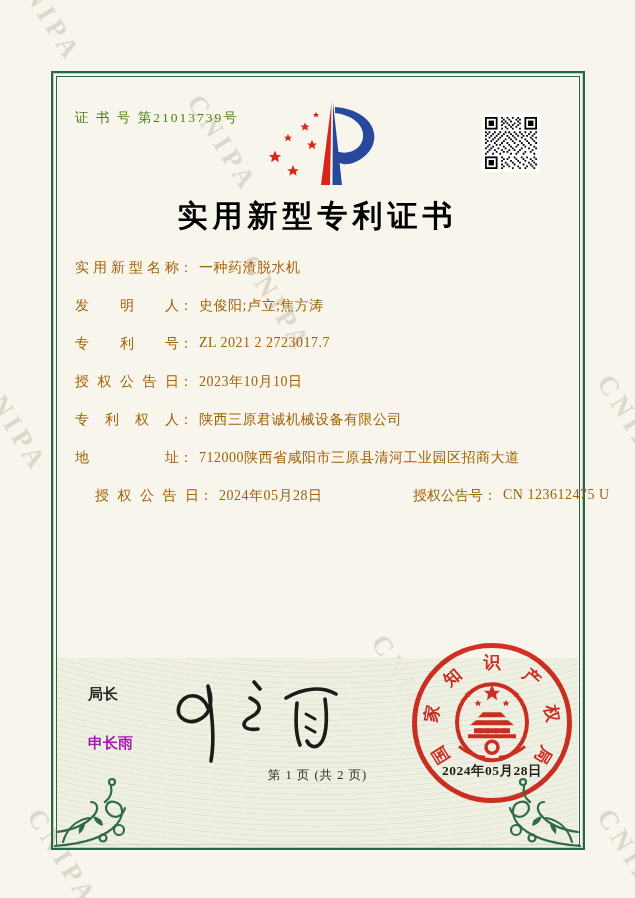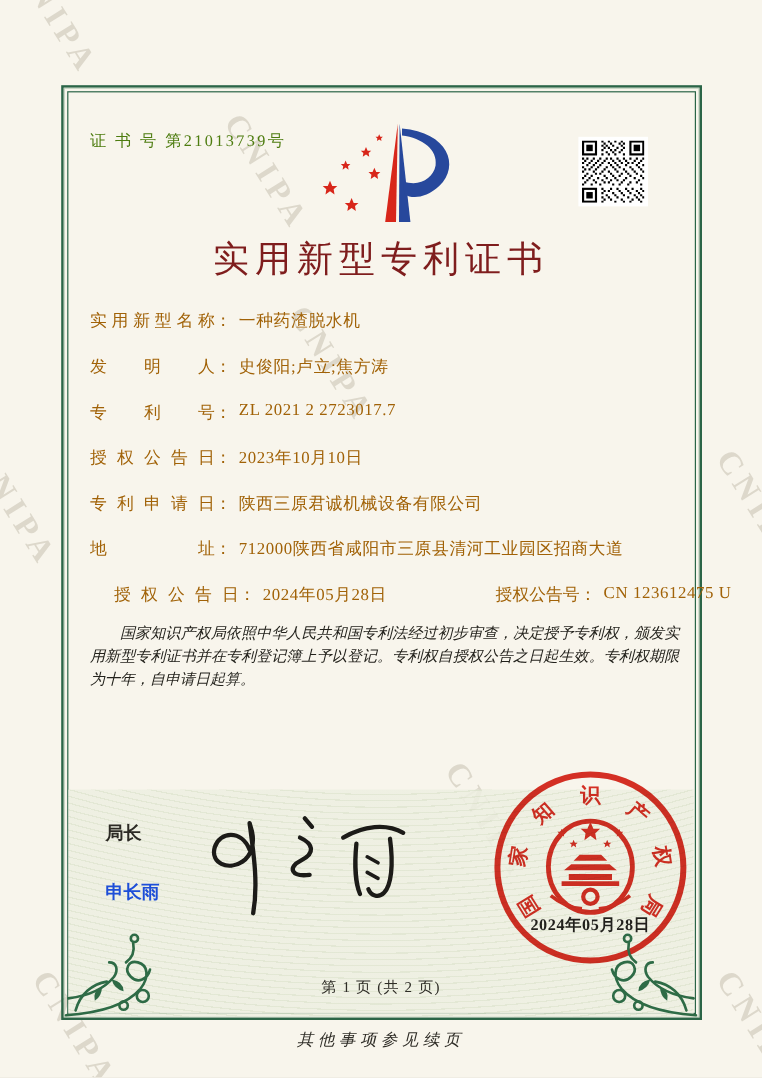--- a/index.html
+++ b/index.html
@@ -35,61 +35,61 @@
   
   .cert-no {
     position:absolute; left:75px; top:109px; font-size:13.5px;
     letter-spacing:2px; color:#4d7c0f;
   }
   .logo { position:absolute; left:260px; top:100px; width:130px; height:90px; }
   .qr { position:absolute; left:482px; top:114px; width:58px; height:58px; background:#fff; padding:3px; }
   .qr svg { width:100%; height:100%; display:block; }
   .title {
     position:absolute; left:0; top:196px; width:635px; text-align:center;
-    font-size:30px; font-weight:400; letter-spacing:5px; color:#7f1d1d;
+    font-size:30px; font-weight:700; letter-spacing:5px; color:#000000;
   }
   
   .row { position:absolute; left:75px; font-size:14px; color:#a16207; white-space:nowrap; }
   .f-label {
     display:inline-block; width:104px; text-align:justify; text-align-last:justify;
     -moz-text-align-last:justify; vertical-align:top;
   }
   .f-colon { display:inline-block; vertical-align:top; }
   .f-value { display:inline-block; margin-left:6px; letter-spacing:.5px; vertical-align:top; }
   .row-side { position:absolute; left:318px; top:0; white-space:nowrap; }
   
   .body-text {
     position:absolute; left:75px; top:519px; width:491px;
     font-size:12.5px; line-height:19px; font-style:italic;
     color:#23221c; text-align:justify;
   }
   .body-text p { text-indent:2em; margin:0; }
   
   .signer-title { position:absolute; left:88px; top:685px; font-size:15px; font-weight:700; color:#2c2a24; }
-  .signer-name  { position:absolute; left:88px; top:734px; font-size:15px; font-weight:700; color:#1d4ed8;text-align:right; }
+  .signer-name  { position:absolute; left:88px; top:734px; font-size:15px; font-weight:700; color:#a21caf;text-align:right; }
   .signature { position:absolute; left:162px; top:672px; width:195px; height:100px; }
   
   .seal { position:absolute; left:410px; top:641px; width:164px; height:164px; opacity:.95; mix-blend-mode:multiply; }
   .seal-ring { position:absolute; left:2px; top:2px; right:2px; bottom:2px; border:5px solid #d8261a; border-radius:50%; }
   .seal-ch {
     position:absolute; left:50%; top:50%; width:20px; height:20px; margin:-10px;
     text-align:center; font-size:17px; font-weight:700; color:#d8261a; line-height:20px;
   }
   .seal-emblem { position:absolute; left:50%; top:50%; width:82px; height:90px; transform:translate(-50%,-53%); }
   .seal-date {
     position:absolute; left:50%; top:121px; transform:translateX(-50%);
     font-size:13.5px; font-weight:700; color:#171613; white-space:nowrap; letter-spacing:.5px;
   }
   
   .flourish { position:absolute; width:80px; height:80px; }
   .flourish-bl { left:53px; top:768px; }
   .flourish-br { left:502px; top:768px; transform:scaleX(-1); }
   
   .page-info {
-    position:absolute; left:0; top:815px; width:635px; text-align:center;
+    position:absolute; left:0; top:767px; width:635px; text-align:center;
     font-size:12.5px; color:#2e2c26; letter-spacing:1px;
   }
   .continuation {
     position:absolute; left:0; top:858px; width:635px; text-align:center;
     font-size:13.5px; color:#2e2c26; letter-spacing:4px; font-style:italic;
   }
 </style>
 </head>
 <body>
 
@@ -159,32 +159,31 @@
   <div class="row" style="top:297px;">
     <span class="f-label">发明人</span><span class="f-colon">：</span><span class="f-value">史俊阳;卢立;焦方涛</span>
   </div>
   <div class="row" style="top:335px;">
     <span class="f-label">专利号</span><span class="f-colon">：</span><span class="f-value">ZL 2021 2 2723017.7</span>
   </div>
   <div class="row" style="top:373px;">
     <span class="f-label">授权公告日</span><span class="f-colon">：</span><span class="f-value">2023年10月10日</span>
   </div>
   <div class="row" style="top:411px;">
-    <span class="f-label">专利申请日</span><span class="f-colon">：</span><span class="f-value">陕西三原君诚机械设备有限公司</span>
+    <span class="f-label">专利权人</span><span class="f-colon">：</span><span class="f-value">陕西三原君诚机械设备有限公司</span>
   </div>
   <div class="row" style="top:449px;">
     <span class="f-label">地址</span><span class="f-colon">：</span><span class="f-value">712000陕西省咸阳市三原县清河工业园区招商大道</span>
   </div>
   <div class="row" style="top:487px; width:491px;margin-left:20px;">
     <span class="f-label">授权公告日</span><span class="f-colon">：</span><span class="f-value">2024年05月28日</span>
     <span class="row-side"><span>授权公告号</span><span>：</span><span class="f-value">CN 123612475 U</span></span>
   </div>
 
   <div class="body-text">
-    <p>国家知识产权局依照中华人民共和国专利法经过初步审查，决定授予专利权，颁发实用新型专利证书并在专利登记簿上予以登记。专利权自授权公告之日起生效。专利权期限为十年，自申请日起算。</p>
   </div>
 
   <div class="signer-title">局长</div>
   <div class="signer-name">申长雨</div>
   <div class="signature">
     <svg viewBox="0 0 195 100" width="195" height="100" fill="none" stroke="#1c1b18" stroke-width="3.6" stroke-linecap="round" stroke-linejoin="round">
       <path d="M46,36 c-7,-17 -25,-15 -29,-2 c-4,13 11,20 23,12 c8,-5 10,-16 8,-25 l-2,-7 c4,29 7,52 3,75"></path>
       <path d="M88,26 c11,5 13,13 1,19 c-12,6 -8,14 7,12"></path>
       <path d="M92,10 l6,7"></path>
       <path d="M124,26 c17,-10 36,-12 50,-4"></path>
@@ -254,15 +253,14 @@
       <circle cx="66" cy="62" r="5"></circle>
       <circle cx="50" cy="70" r="3.5"></circle>
       <path d="M50,58 q-8,-2 -10,-10 q10,2 10,10" fill="#2e6b46" stroke="none"></path>
       <path d="M26,66 q-2,-8 6,-12 q0,8 -6,12" fill="#2e6b46" stroke="none"></path>
       <path d="M58,18 q2,10 -6,16"></path>
       <circle cx="59" cy="14" r="3"></circle>
     </svg>
   </div>
 
   <div class="page-info">第 1 页 (共 2 页)</div>
-  <div class="continuation">其他事项参见续页</div>
 
 </div>
 
 </body></html>

